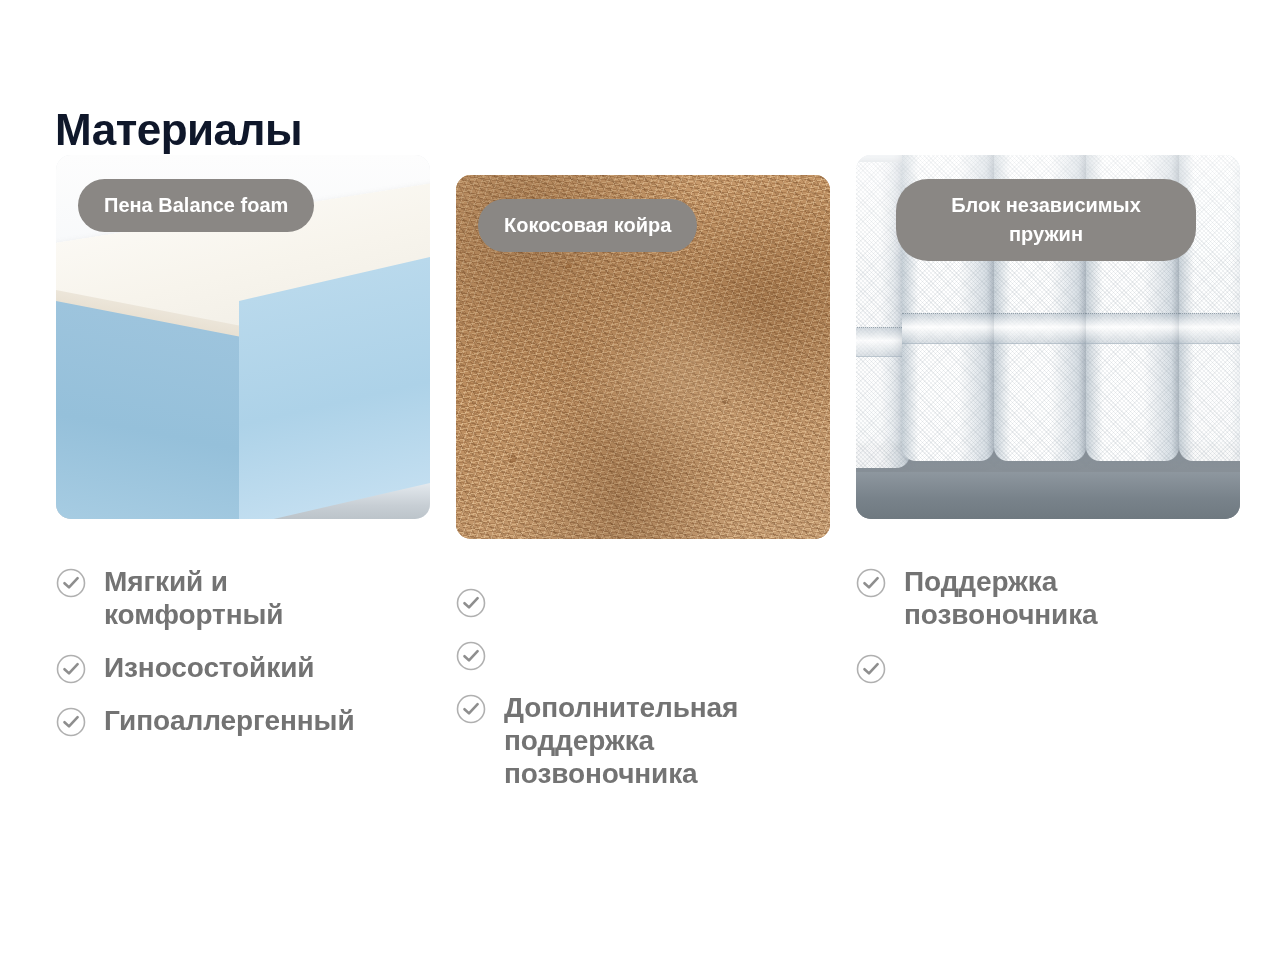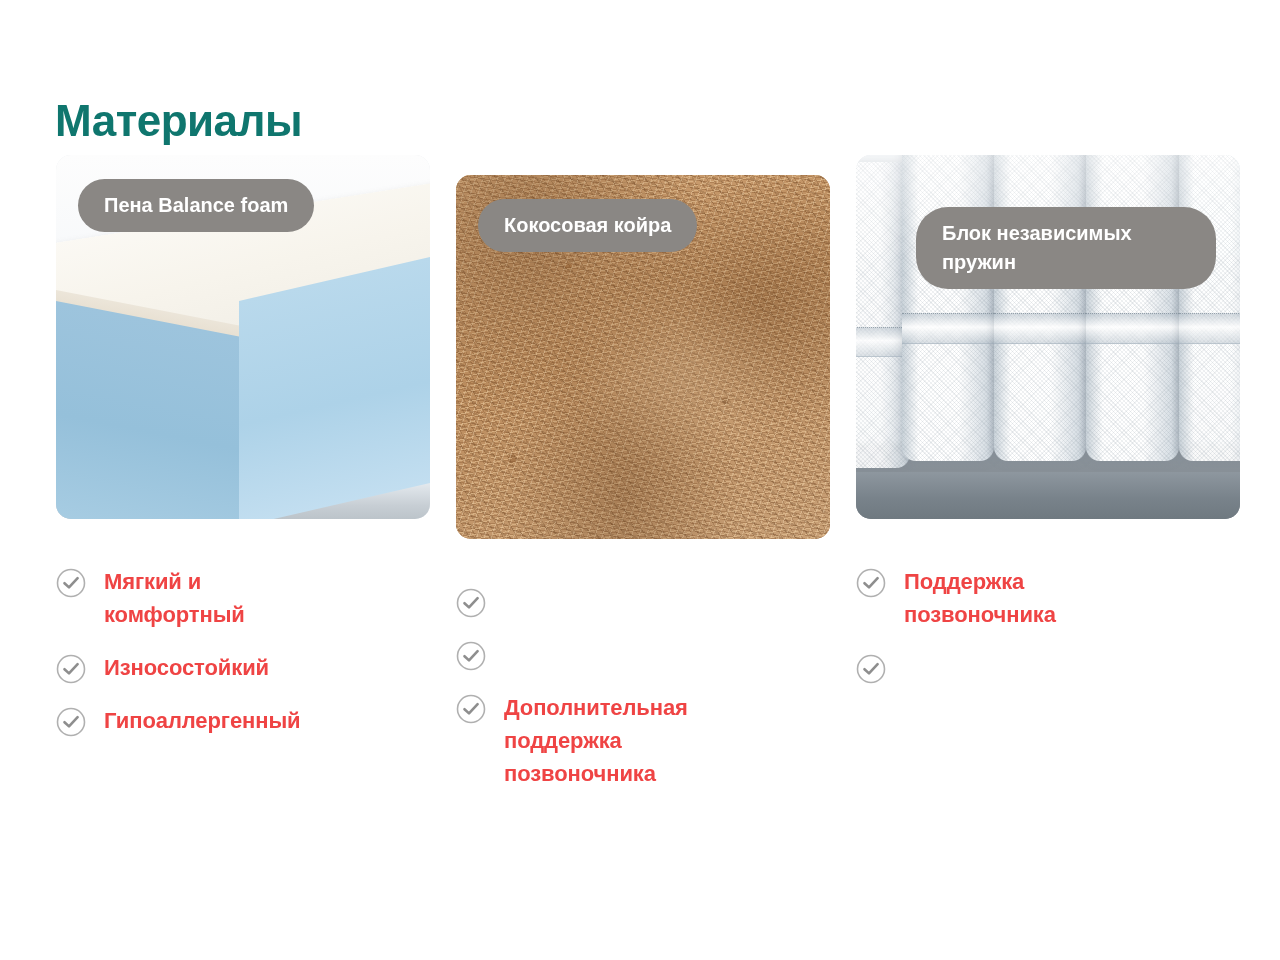--- a/index.html
+++ b/index.html
@@ -21,26 +21,26 @@
     position: absolute;
     left: 0; top: 0;
     width: 1280px;
     height: 960px;
   }
 
   
   .page-title {
     position: absolute;
     left: 55px;
-    top: 66px;
+    top: 75px;
     font-size: 44px;
     font-weight: bold;
     letter-spacing: -0.5px;
     line-height: 52px;
-    color: #0f766e;
+    color: #0f172a;
     white-space: nowrap;
   }
 
   
   .columns {
     position: absolute;
     left: 0;
     top: 155px;
     width: 1280px;
   }
@@ -55,20 +55,21 @@
   .column.c3 .card { width: 384px; }
 
   
   .card {
     position: relative;
     width: 374px;
     height: 364px;
     border-radius: 15px;
     overflow: hidden;
     background: #e9ecef;
+    text-align: center;
   }
 
   
   .photo-foam {
     position: absolute;
     inset: 0;
     background:
       linear-gradient(180deg, #fdfdfd 0%, #f6f8fa 32%, #eef3f7 45%, #eef3f7 100%);
   }
   .foam-top-face {
@@ -209,21 +210,21 @@
     max-width: 318px;
     background: #8a8784;
     color: #ffffff;
     border-radius: 32px;
     padding: 12px 26px;
     font-size: 20px;
     font-weight: bold;
     line-height: 29px;
     box-sizing: border-box;
   }
-  .badge.wide { left: 60px; max-width: 300px; margin-top: 28px; }
+  .badge.wide { left: 40px; max-width: 300px; }
 
   
   .features {
     position: absolute;
     top: 410px;
     left: 0;
     width: 374px;
   }
   .feature {
     display: flex;
@@ -232,24 +233,24 @@
   }
   .feature .check-icon {
     flex: 0 0 auto;
     width: 30px;
     height: 30px;
     margin-top: 3px;
     margin-right: 18px;
   }
   .feature .check-icon svg { display: block; }
   .feature-label {
-    font-size: 22px;
+    font-size: 28px;
     font-weight: bold;
     line-height: 33px;
-    color: #ef4444;
+    color: #737373;
     letter-spacing: -0.1px;
     white-space: pre-line;
   }
 </style>
 </head>
 <body>
 
 <div class="page">
 
   <h1 class="page-title">Материалы</h1>

